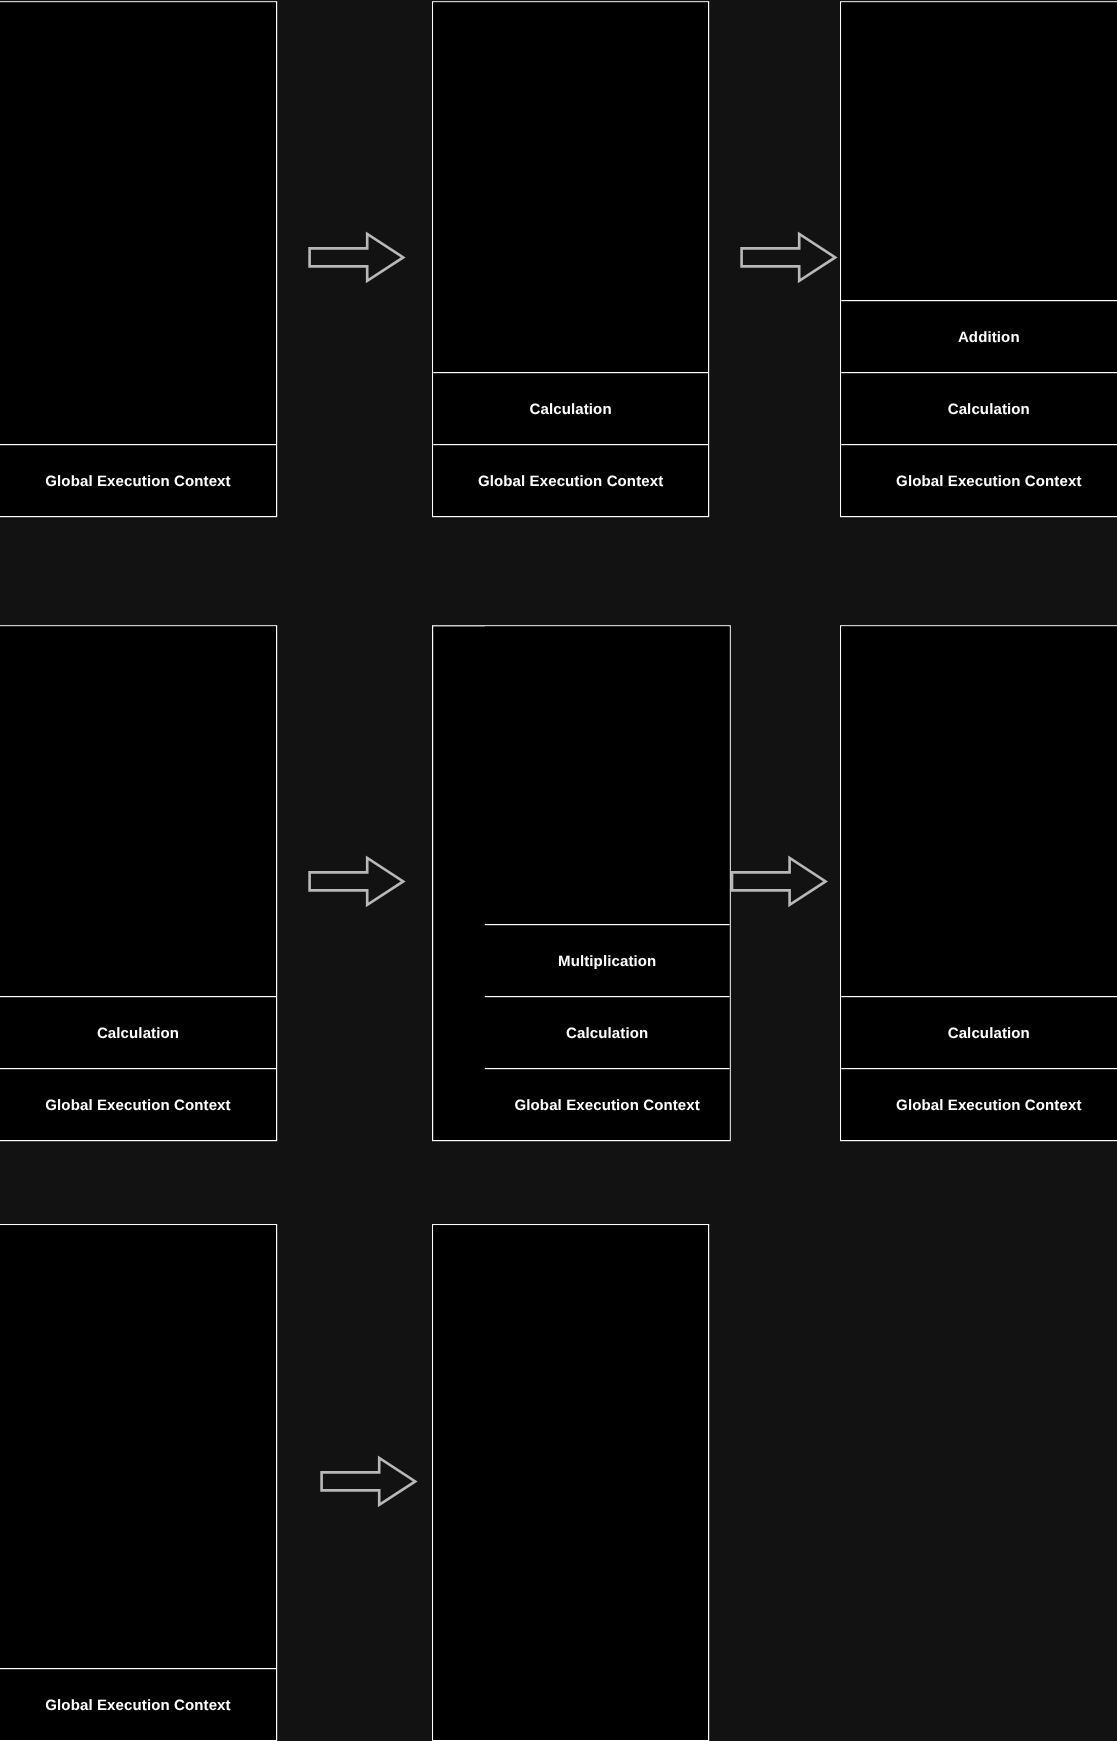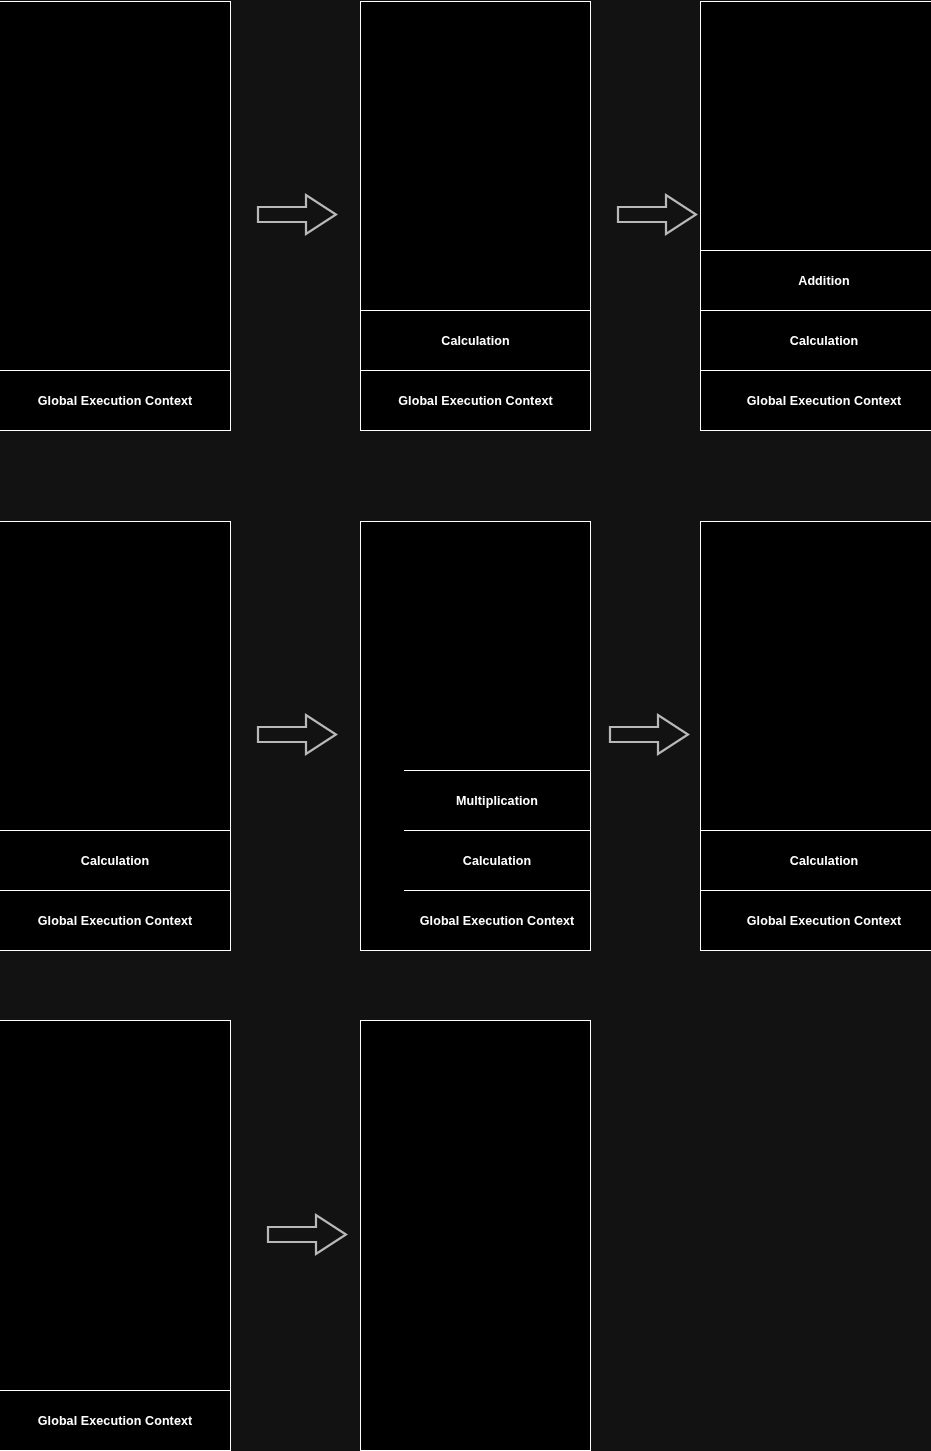--- a/index.html
+++ b/index.html
@@ -112,21 +112,21 @@
     <div class="frame">Calculation</div>
     <div class="frame">Global Execution Context</div>
   </div>
 
   <div class="arrow" style="left:256px; top:712px;">
     <svg viewBox="0 0 82 45" xmlns="http://www.w3.org/2000/svg" aria-hidden="true">
       <path d="M2,15 L50,15 L50,3 L80,22.5 L50,42 L50,30 L2,30 Z" fill="none" stroke="#b8b8b8" stroke-width="2.2" stroke-linejoin="miter"></path>
     </svg>
   </div>
 
-  <div class="stack" style="left:360px; top:521px; width:231px; height:430px;padding-left:43px;">
+  <div class="stack" style="left:360px; top:521px; width:249px; height:430px;padding-left:43px;">
     <div class="frame empty-space"></div>
     <div class="frame">Multiplication</div>
     <div class="frame">Calculation</div>
     <div class="frame">Global Execution Context</div>
   </div>
 
   <div class="arrow" style="left:608px; top:712px;">
     <svg viewBox="0 0 82 45" xmlns="http://www.w3.org/2000/svg" aria-hidden="true">
       <path d="M2,15 L50,15 L50,3 L80,22.5 L50,42 L50,30 L2,30 Z" fill="none" stroke="#b8b8b8" stroke-width="2.2" stroke-linejoin="miter"></path>
     </svg>

